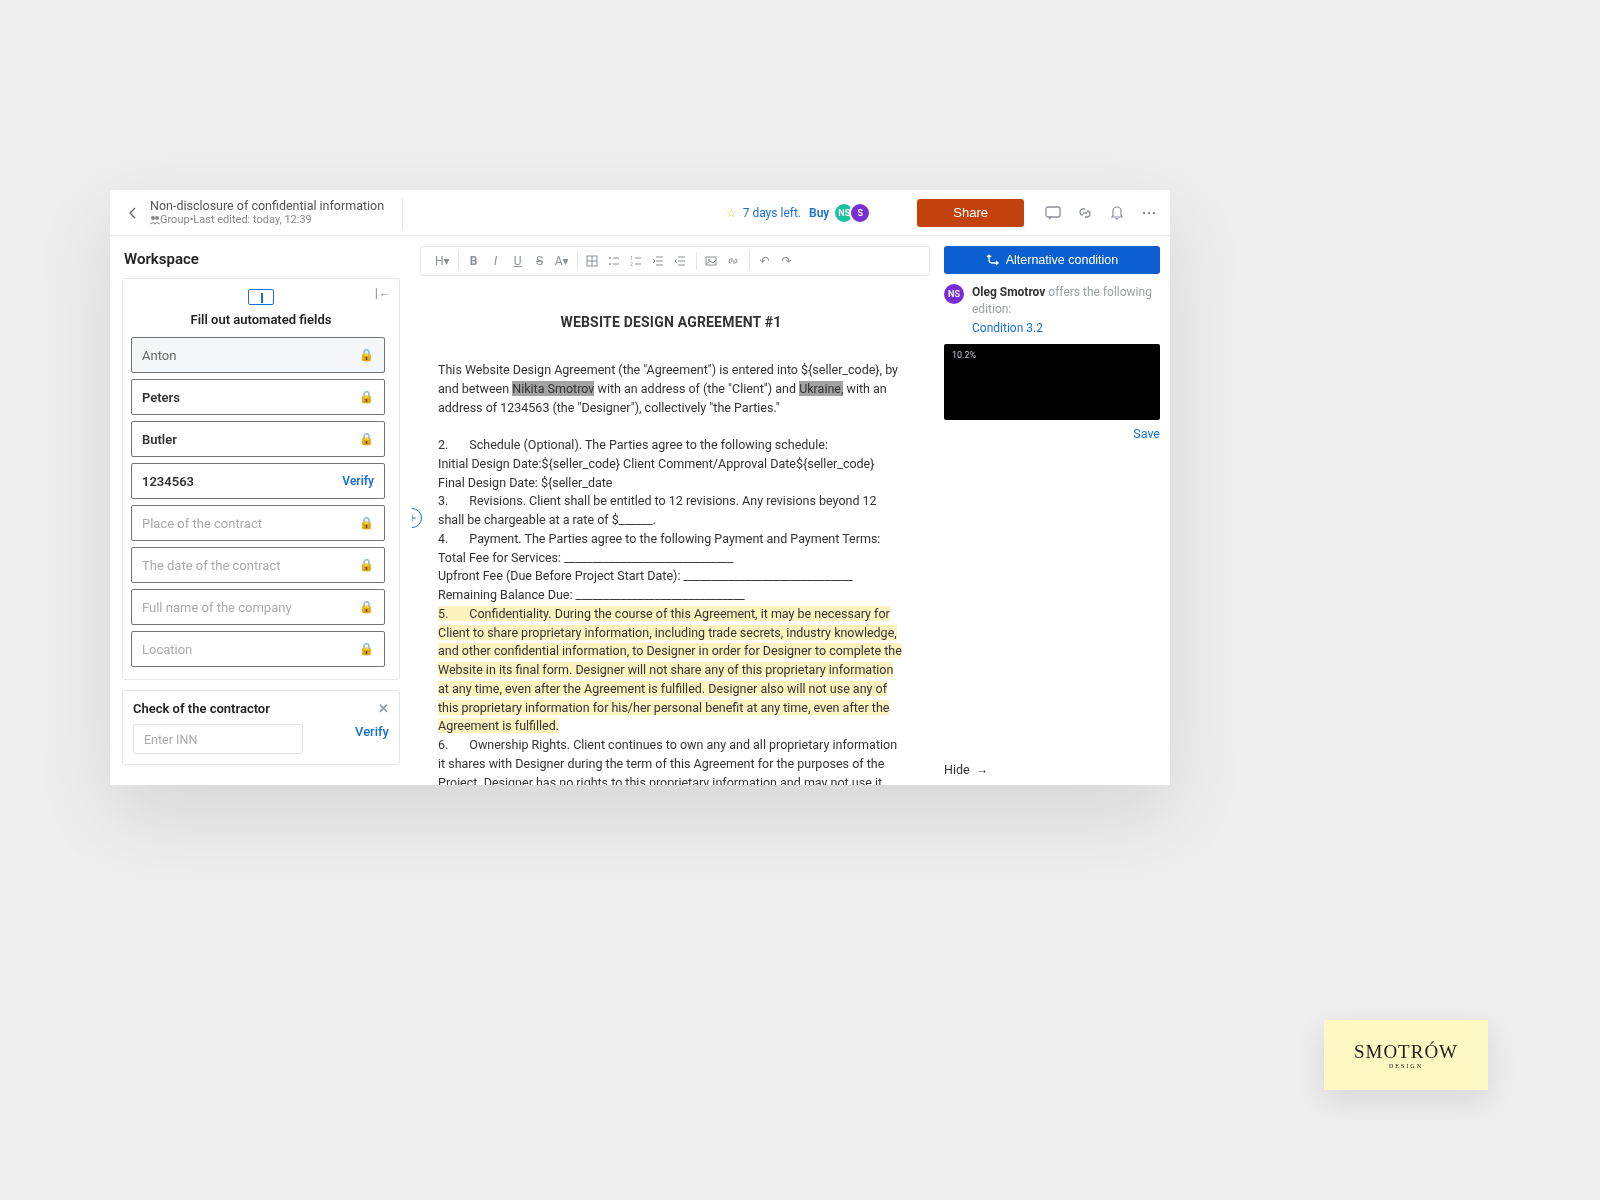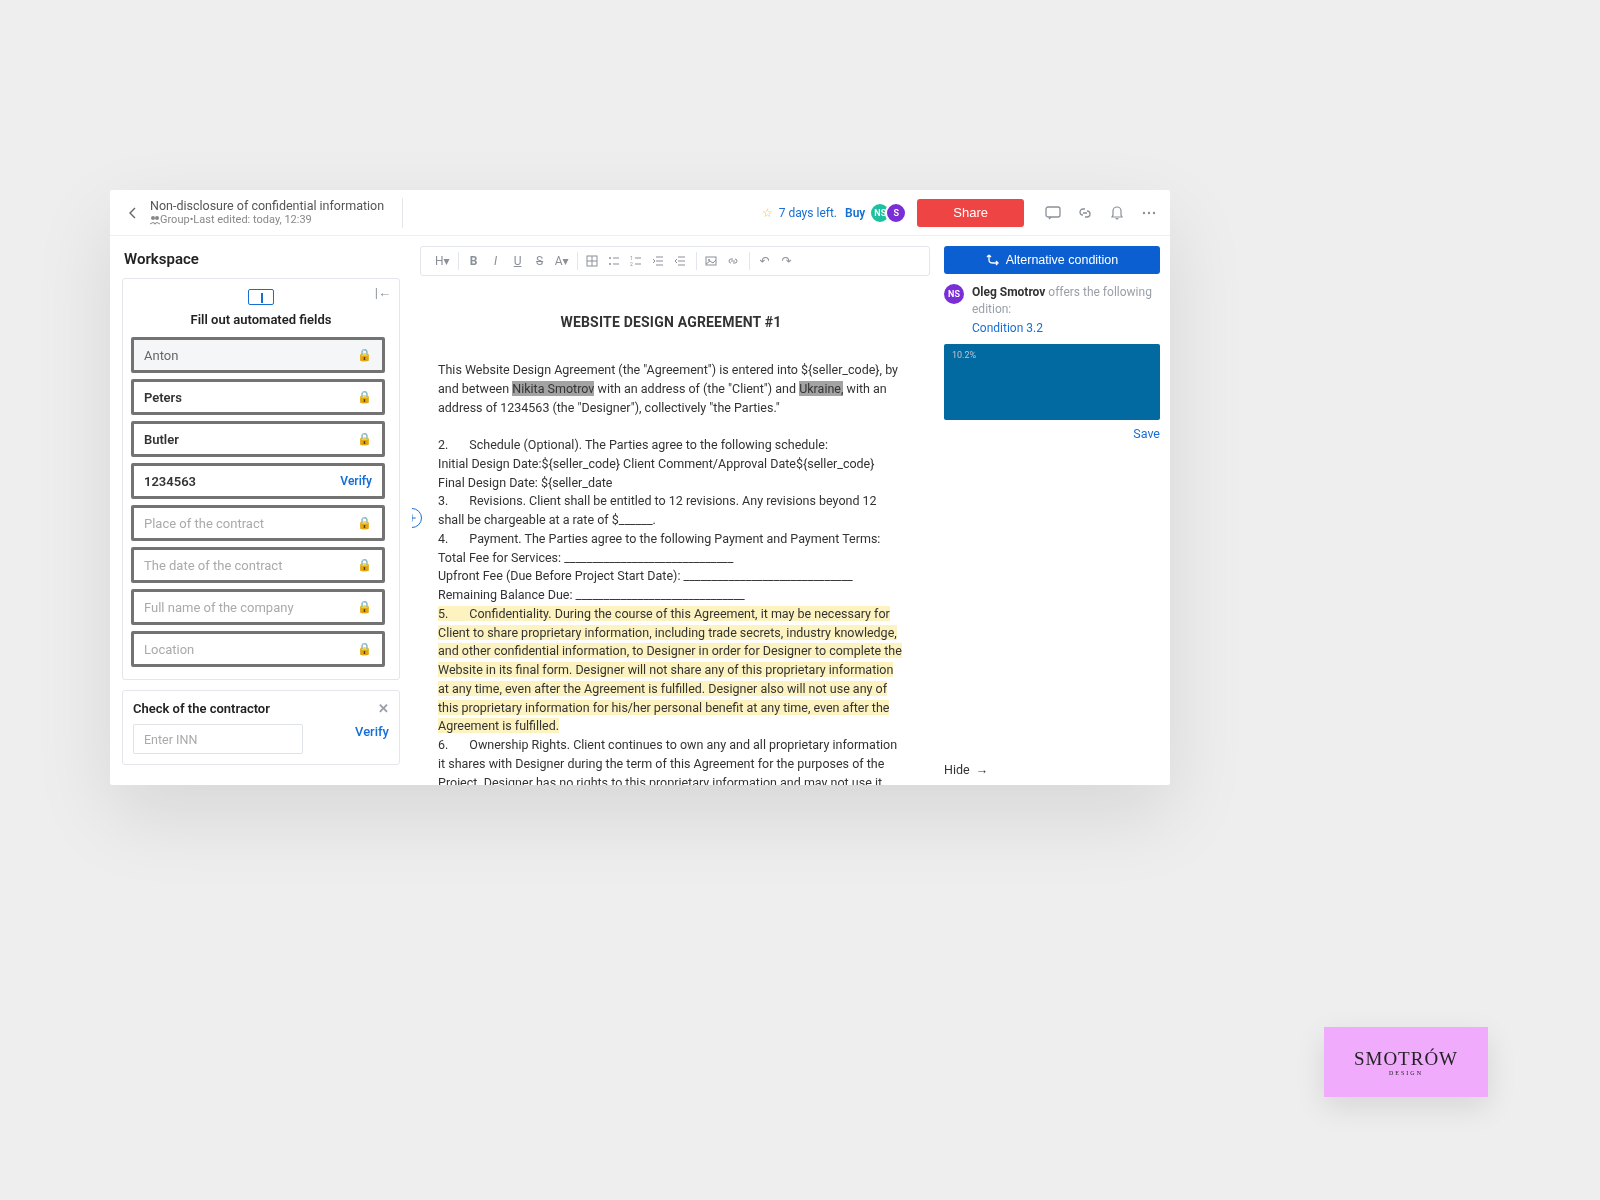--- a/index.html
+++ b/index.html
@@ -13,35 +13,35 @@
   .doc-sub { font-size: 11px; color:#888; display:flex; align-items:center; }
   .vline { width:1px; height:30px; background:#e3e6ea; margin: 0 18px; }
   .hdr-spacer { flex:1; }
   .days-left { color:#176fd6; font-size:12px; display:flex; align-items:center; gap:6px; }
   .star { color:#f3c23b; }
   .buy { color:#176fd6; font-weight:600; margin-left:2px; }
   .avatars { display:flex; margin:0 10px; }
   .avatar { width:22px; height:22px; border-radius:50%; border:2px solid #fff; margin-left:-6px; display:flex; align-items:center; justify-content:center; font-size:9px; color:#fff; font-weight:600; }
   .av1 { background:#1cc29f; }
   .av2 { background:#7a2ed6; }
-  .share-btn { background:#ef4444; color:#fff; border:none; border-radius:3px; padding:0 36px; height:28px; font-size:13px; cursor:pointer; }
+  .share-btn { background:#c2410c; color:#fff; border:none; border-radius:3px; padding:0 36px; height:28px; font-size:13px; cursor:pointer;margin-left:36px; }
   .hdr-icons { display:flex; gap:14px; margin-left:20px; color:#8a8f98; }
   .hdr-icons .icn { width:18px; height:18px; cursor:pointer; display:flex; align-items:center; justify-content:center; }
   
   .body { flex:1; display:flex; overflow:hidden; }
   .col-left { width: 302px; padding: 12px 12px 0 12px; display:flex; flex-direction:column; }
   .ws-title { font-size:15px; font-weight:600; margin:2px 0 10px 2px; }
   .panel { border:1px solid #e3e6ea; border-radius:3px; padding:10px 8px 12px 8px; position:relative; }
   .collapse-icn { position:absolute; right:8px; top:6px; color:#8a8f98; cursor:pointer; font-size:13px; }
   .panel-icon-row { text-align:center; margin-bottom:4px; }
   .form-icon { display:inline-block; width:26px; height:16px; border:1.5px solid #176fd6; border-radius:2px; position:relative; }
   .form-icon::after { content:""; position:absolute; left:50%; top:3px; width:1.5px; height:10px; background:#176fd6; }
   .panel-title { text-align:center; font-size:13px; font-weight:600; margin-bottom:10px; }
   .fields-scroll { max-height: 330px; overflow-y:auto; padding-right:6px; }
-  .fld { border:3px solid #737373; border-radius:2px; height:36px; display:flex; align-items:center; padding:0 10px; margin-bottom:6px; font-size:13px; color:#333; position:relative; background:#fff; }
+  .fld { border:1px solid #737373; border-radius:2px; height:36px; display:flex; align-items:center; padding:0 10px; margin-bottom:6px; font-size:13px; color:#333; position:relative; background:#fff; }
   .fld.filled-light { background:#f5f6f7; color:#666; }
   .fld.bold { font-weight:600; }
   .fld.placeholder { color:#aaa; }
   .lock { margin-left:auto; color:#c6cad0; font-size:12px; }
   .verify-inline { margin-left:auto; color:#176fd6; font-size:12px; cursor:pointer; }
   
   .fields-scroll::-webkit-scrollbar { width:4px; }
   .fields-scroll::-webkit-scrollbar-track { background:#f2f3f5; border-radius:2px; }
   .fields-scroll::-webkit-scrollbar-thumb { background:#c0c5cc; border-radius:2px; }
   .check-panel { border:1px solid #e3e6ea; border-radius:3px; padding:10px; margin-top:10px; }
@@ -66,26 +66,26 @@
   
   .col-right { width:232px; padding:10px 10px 0 6px; display:flex; flex-direction:column; }
   .alt-cond { background:#0b5fd1; color:#fff; border:none; border-radius:3px; height:28px; font-size:12.5px; display:flex; align-items:center; justify-content:center; gap:6px; cursor:pointer; }
   .comment-card { margin-top:10px; }
   .comment-head { display:flex; gap:8px; }
   .chead-av { width:20px; height:20px; border-radius:50%; background:#7a2ed6; color:#fff; font-size:9px; display:flex; align-items:center; justify-content:center; font-weight:600; flex-shrink:0; }
   .ctext { font-size:12px; color:#333; line-height:1.4; }
   .ctext .bold { font-weight:700; }
   .ctext .grey { color:#9aa0a8; }
   .cond-link { color:#176fd6; display:block; margin-top:2px; }
-  .comment-box { margin-top:8px; background:#0369a1; border-radius:2px; height:76px; padding:6px 8px; font-size:9px; color:#bfc4cb; }
+  .comment-box { margin-top:8px; background:#000000; border-radius:2px; height:76px; padding:6px 8px; font-size:9px; color:#bfc4cb; }
   .save-row { text-align:right; margin-top:6px; }
   .save-link { color:#176fd6; font-size:12.5px; cursor:pointer; }
   .hide-row { margin-top:auto; padding:8px 6px 8px 0; font-size:12.5px; color:#333; display:flex; align-items:center; gap:6px; cursor:pointer; }
   
-  .logo-badge { position:absolute; right:112px; bottom:103px; width:164px; height:70px; background:#f0abfc; box-shadow:0 10px 30px rgba(0,0,0,0.10); display:flex; align-items:center; justify-content:center; font-family: Georgia, "Times New Roman", serif; font-size:19px; letter-spacing:1px; flex-direction:column; }
+  .logo-badge { position:absolute; right:112px; bottom:110px; width:164px; height:70px; background:#fef9c3; box-shadow:0 10px 30px rgba(0,0,0,0.10); display:flex; align-items:center; justify-content:center; font-family: Georgia, "Times New Roman", serif; font-size:19px; letter-spacing:1px; flex-direction:column; }
   .logo-badge .sub { font-size:6px; letter-spacing:2px; }
 </style>
 </head>
 <body>
 
 <div class="app-window">
 
   <div class="hdr">
     <div class="back-btn">
       <svg width="12" height="12" viewBox="0 0 12 12">

